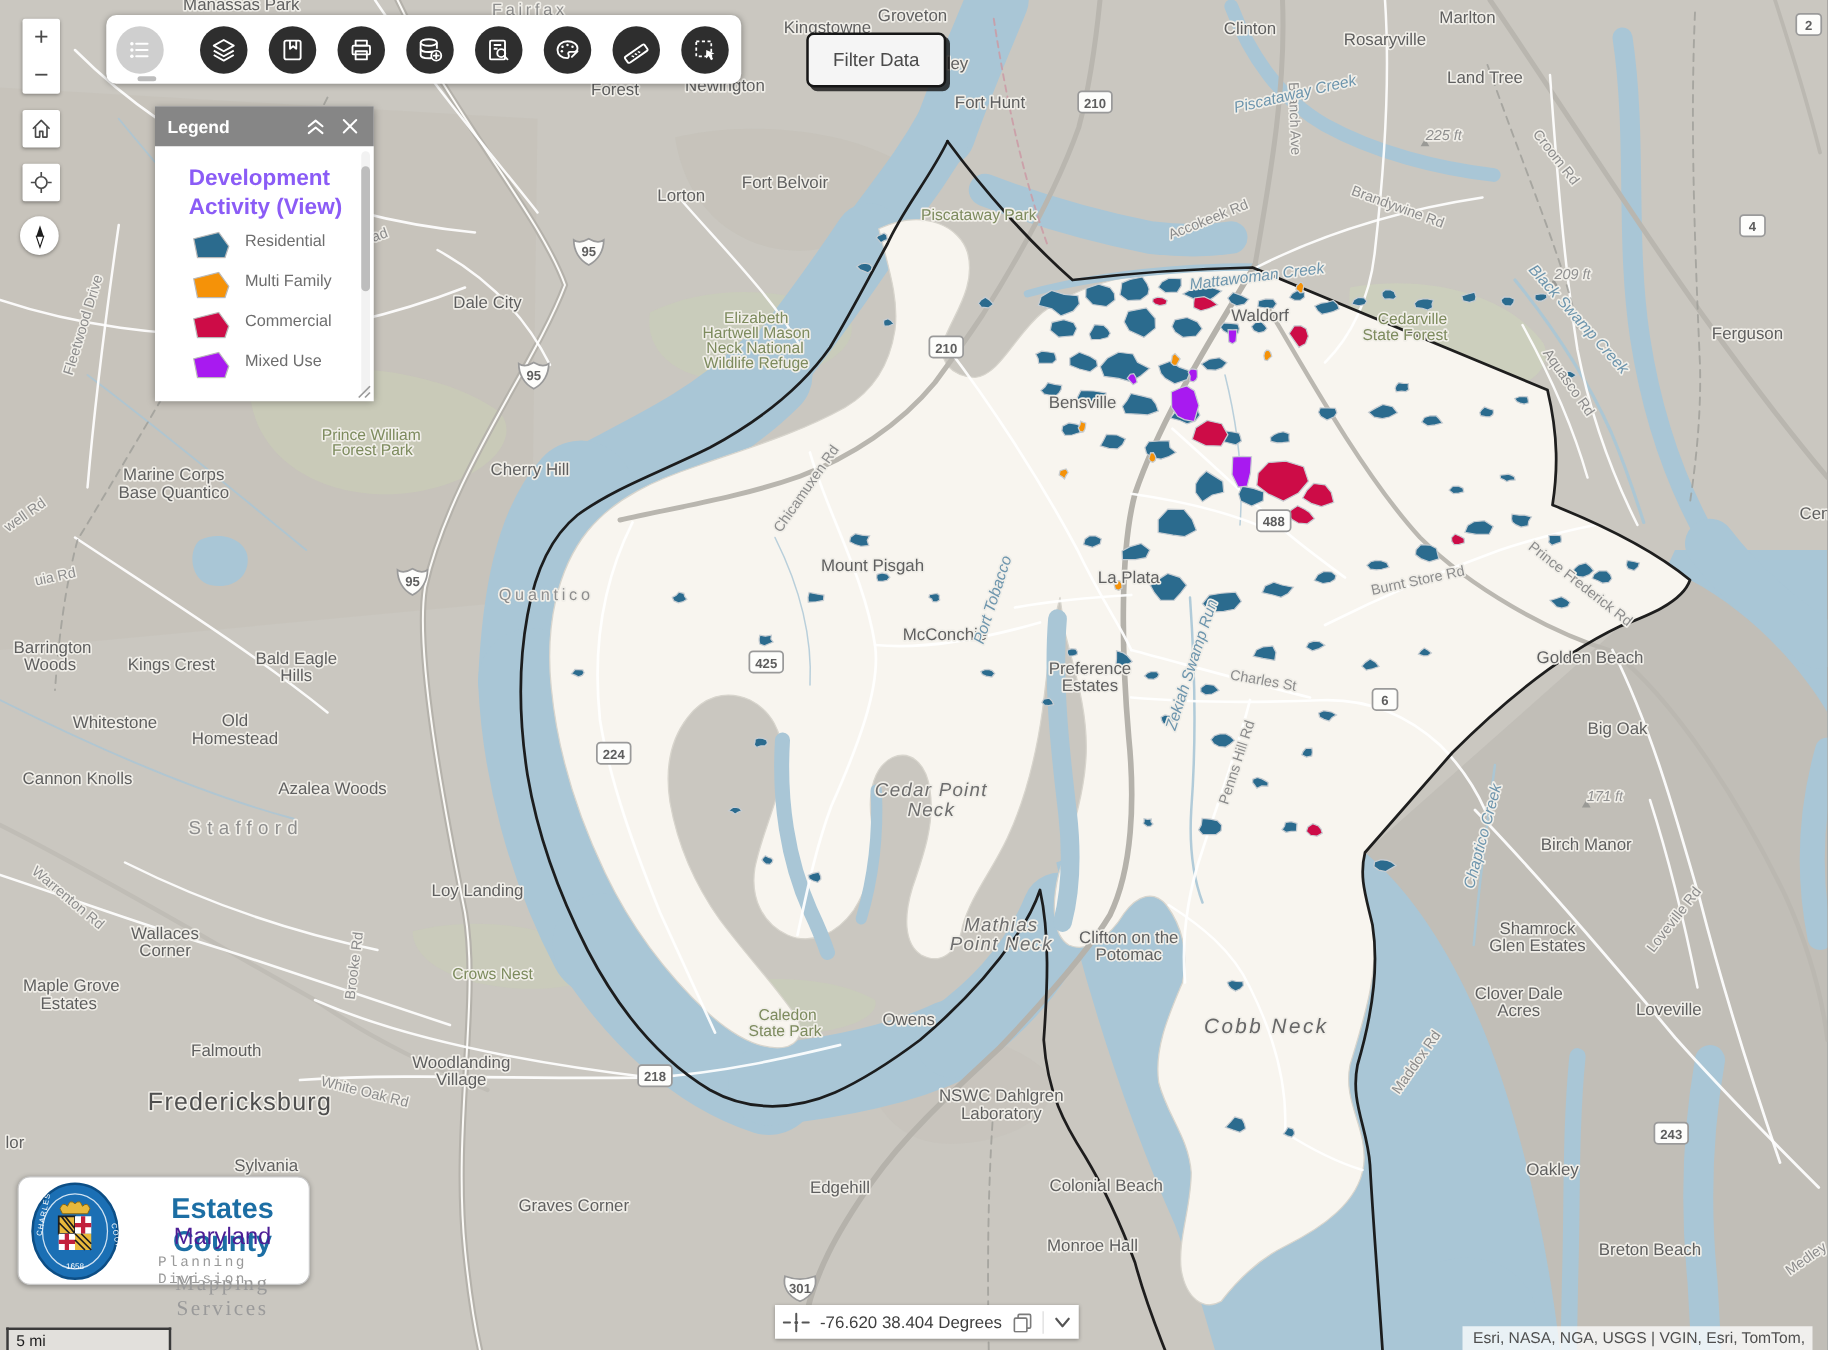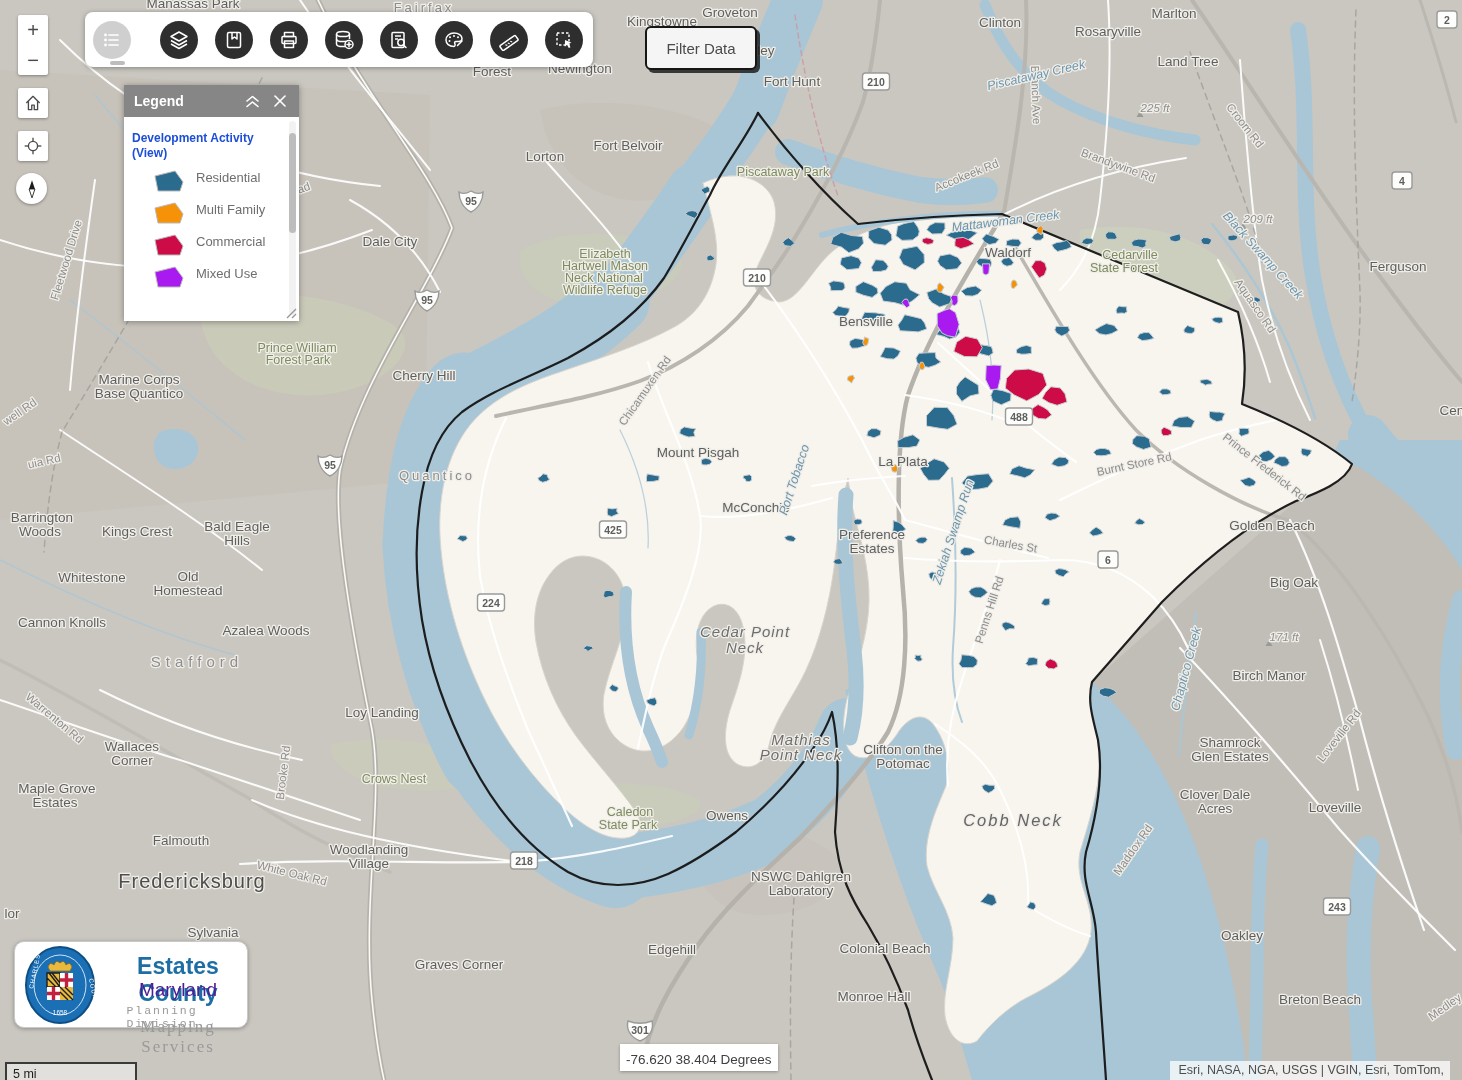--- a/index.html
+++ b/index.html
@@ -24,21 +24,21 @@
   .tbtn.active{background:#cfcfcf;margin-right:12px;}
   .tbtn svg{display:block;}
   #tb-handle{position:absolute;left:110px;top:61px;width:15px;height:4px;border-radius:2px;background:#bdbdbd;}
   #filter-btn{position:absolute;left:645px;top:26px;width:112px;height:44px;background:#f5f5f5;border:2px solid #161616;border-radius:6px;box-shadow:3px 3px 0 rgba(20,20,20,.8);font-family:"Liberation Sans",sans-serif;font-size:15px;color:#4a4a4a;cursor:pointer;}
   
   #legend-panel{position:absolute;left:92px;top:85px;width:175px;height:236px;background:#fff;box-shadow:0 1px 6px rgba(0,0,0,.35);margin-left:32px;}
   #legend-header{height:32px;background:#868686;display:flex;align-items:center;padding:0 10px;box-sizing:border-box;}
   #legend-title{color:#fff;font-size:14px;font-weight:bold;flex:1;}
   .hbtn{background:none;border:none;padding:2px;margin-left:8px;cursor:pointer;display:flex;}
   #legend-body{position:relative;height:204px;}
-  #legend-layer-title{font-size:12px;font-weight:bold;color:#1d4ed8;padding:14px 10px 4px 8px;line-height:1.25;width:150px;}
+  #legend-layer-title{font-size:18px;font-weight:bold;color:#8b5cf6;padding:14px 10px 4px 27px;line-height:1.25;width:150px;}
   .leg-row{display:flex;align-items:flex-start;gap:12px;padding:5px 0 5px 30px;}
   .leg-row span{font-size:13px;color:#6e6e6e;}
   #legend-scroll{position:absolute;right:3px;top:4px;width:7px;height:194px;background:#f2f2f2;border-radius:4px;}
   #legend-thumb{position:absolute;right:0;top:12px;width:7px;height:100px;background:#bdbdbd;border-radius:4px;}
   #legend-resize{position:absolute;right:2px;bottom:2px;width:14px;height:14px;cursor:nwse-resize;}
   
   .navbox{position:absolute;background:#fff;box-shadow:0 1px 3px rgba(0,0,0,.35);border-radius:2px;}
   #zoombox{left:18px;top:15px;width:30px;height:60px;}
   .zbtn{width:30px;height:30px;border:none;background:none;font-size:20px;color:#4a4a4a;cursor:pointer;padding:0;line-height:30px;}
   #homebox{left:18px;top:88px;width:30px;height:30px;display:flex;align-items:center;justify-content:center;cursor:pointer;}
@@ -47,21 +47,21 @@
   
   #logo{position:absolute;left:14px;top:941px;width:232px;height:85px;background:#fff;border:1px solid #c9c9c9;border-radius:10px;box-shadow:0 1px 4px rgba(0,0,0,.3);}
   #logo-county{position:absolute;left:88px;top:11px;width:150px;text-align:center;font-size:23px;font-weight:bold;color:#1c6ea4;}
   #logo-state{position:absolute;left:88px;top:37px;width:150px;text-align:center;font-size:19px;color:#4c1d95;}
   #logo-d1{position:absolute;left:72px;top:62px;width:150px;text-align:center;font-size:11.5px;color:#9a9a9a;font-family:Liberation Mono, monospace;letter-spacing:2px;}
   #logo-d2{position:absolute;left:88px;top:75px;width:150px;text-align:center;font-size:17px;color:#9a9a9a;font-family:"Liberation Serif",serif;letter-spacing:2px;}
   
   #scalebar{position:absolute;left:5px;top:1062px;width:128px;height:18px;border-left:2px solid #3a3a3a;border-top:2px solid #3a3a3a;border-right:2px solid #3a3a3a;background:rgba(255,255,255,.45);}
   #scalebar span{font-size:12.5px;color:#1e1e1e;padding-left:6px;line-height:16px;display:inline-block;}
   
-  #coordbar{position:absolute;left:620px;top:1044px;height:27px;background:#fff;box-shadow:0 1px 3px rgba(0,0,0,.3);display:flex;align-items:center;padding:0 6px;gap:8px;flex-direction:column;}
+  #coordbar{position:absolute;left:620px;top:1044px;height:27px;background:#fff;box-shadow:0 1px 3px rgba(0,0,0,.3);display:flex;align-items:center;padding:0 6px;gap:8px;}
   #coordbar .ctext{font-size:13.5px;color:#3f3f3f;white-space:nowrap;}
   .cdiv{width:1px;height:18px;background:#ddd;}
   
   #attrib{position:absolute;right:12px;top:1061px;background:rgba(255,255,255,.75);padding:2px 6px 3px 8px;font-size:12.5px;color:#4e4e4e;white-space:nowrap;}
 </style>
 </head>
 <body>
 
 <div id="stage">
   <svg id="map" viewBox="0 0 1462 1080">

